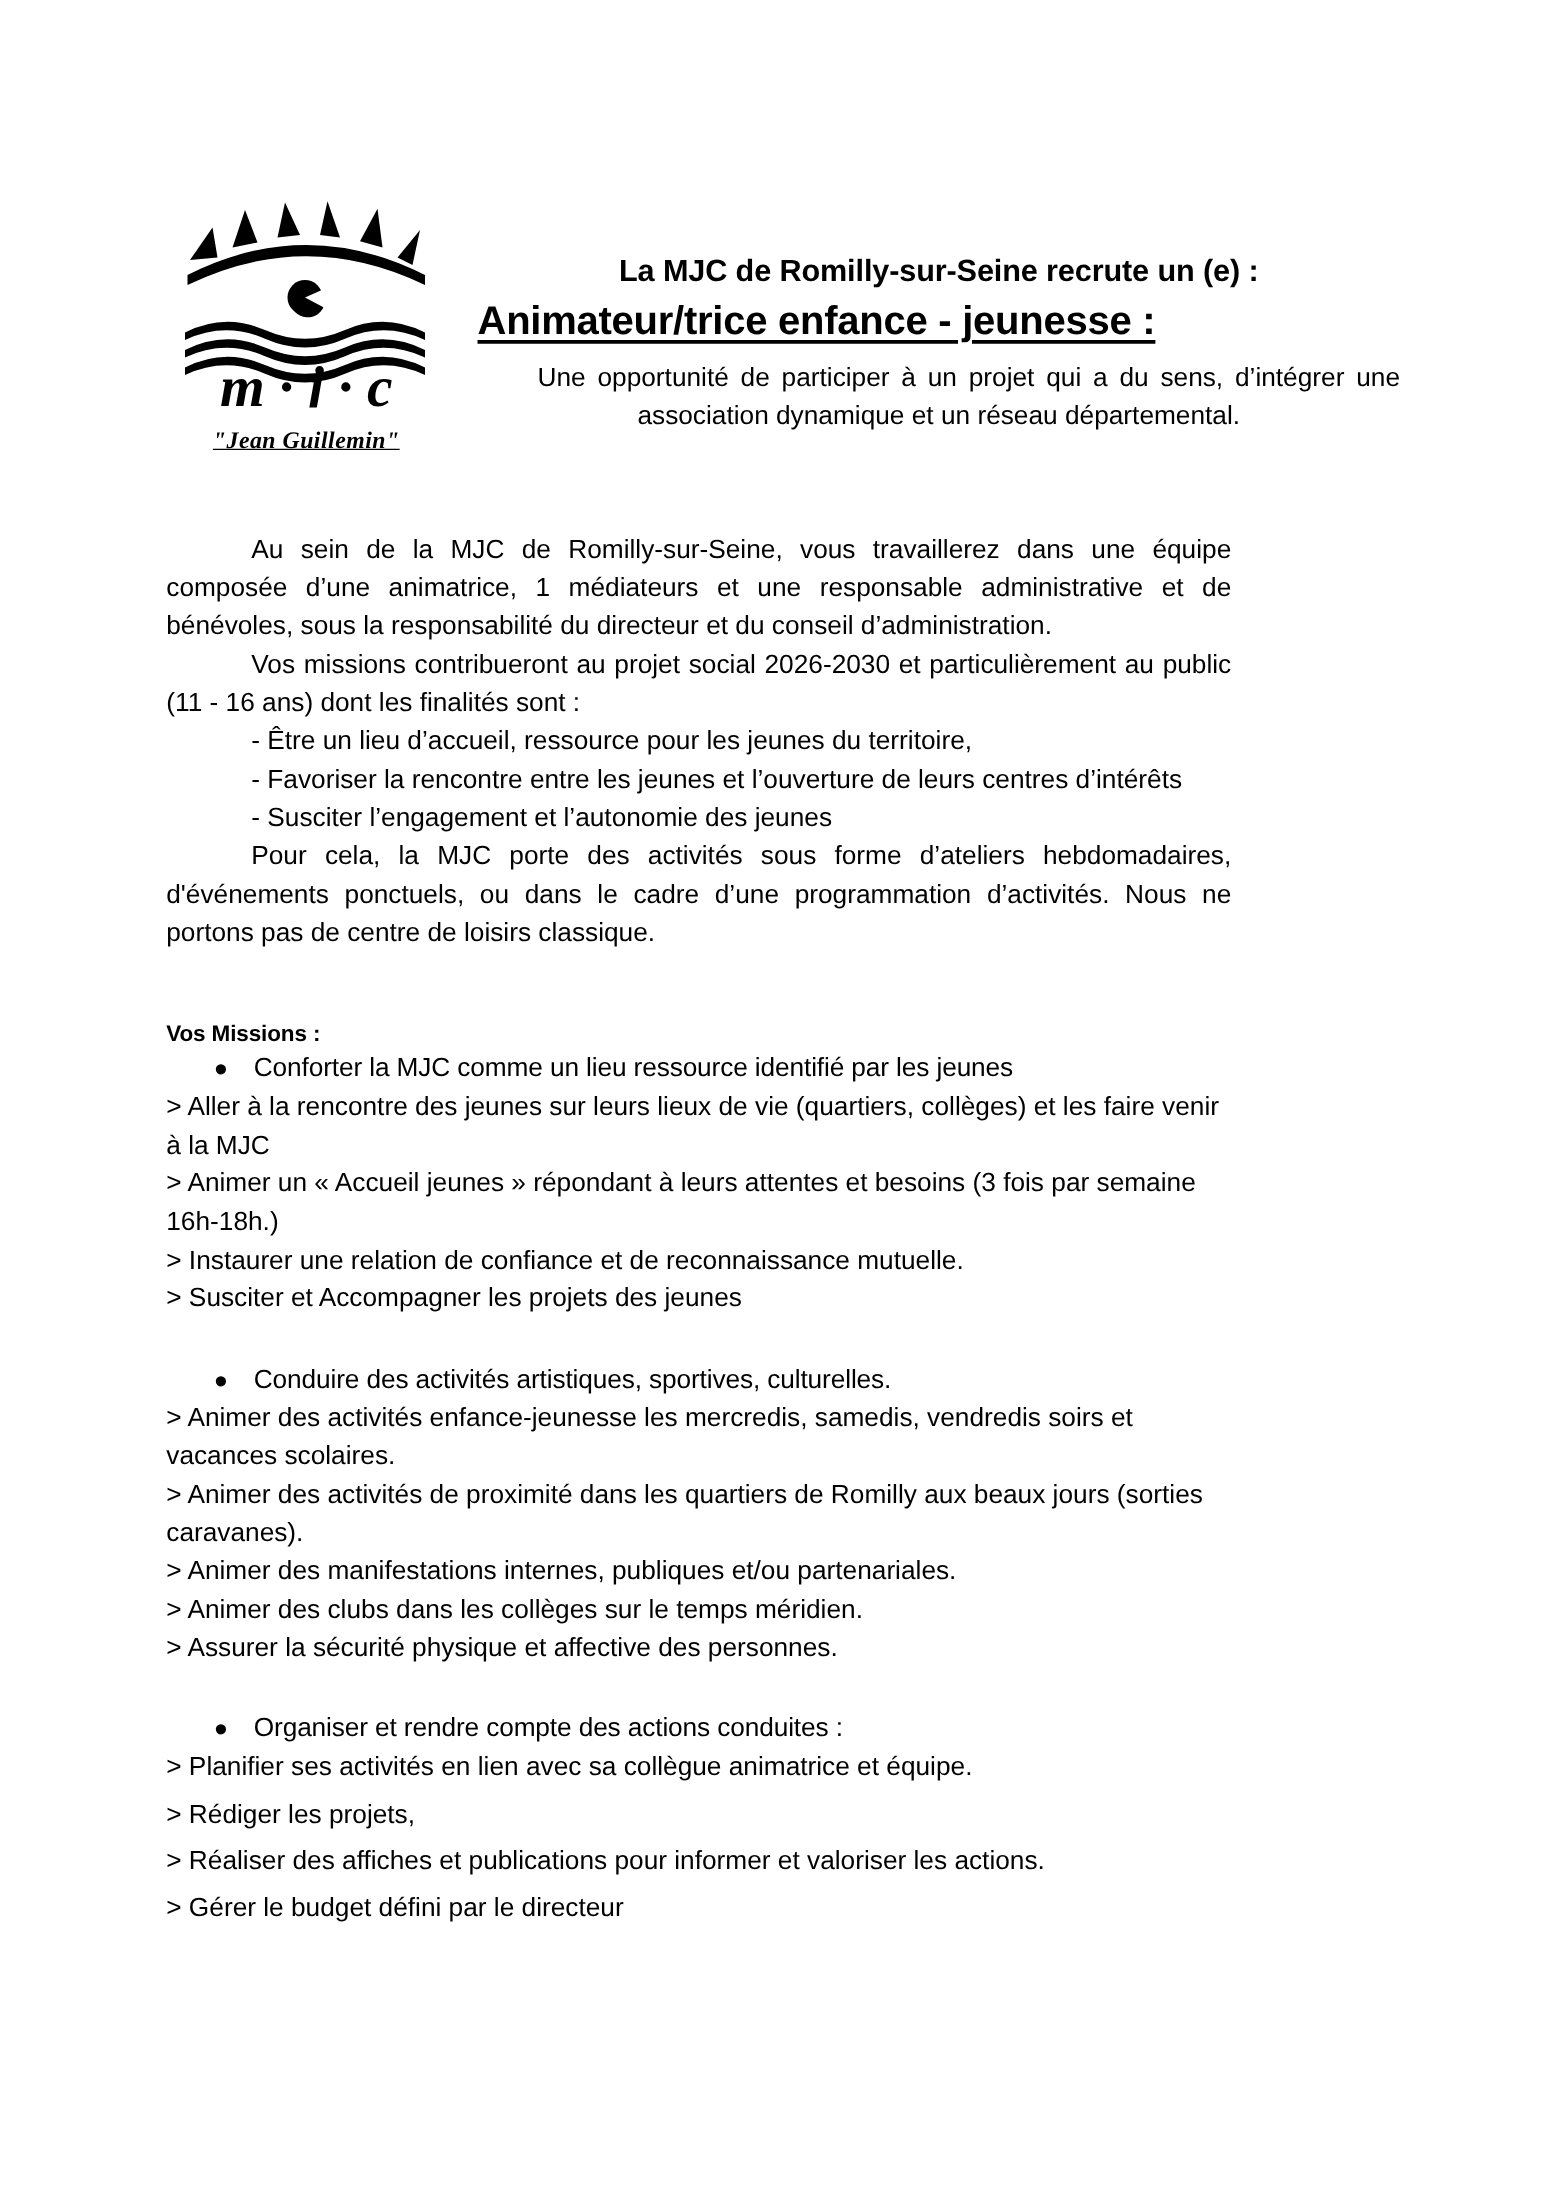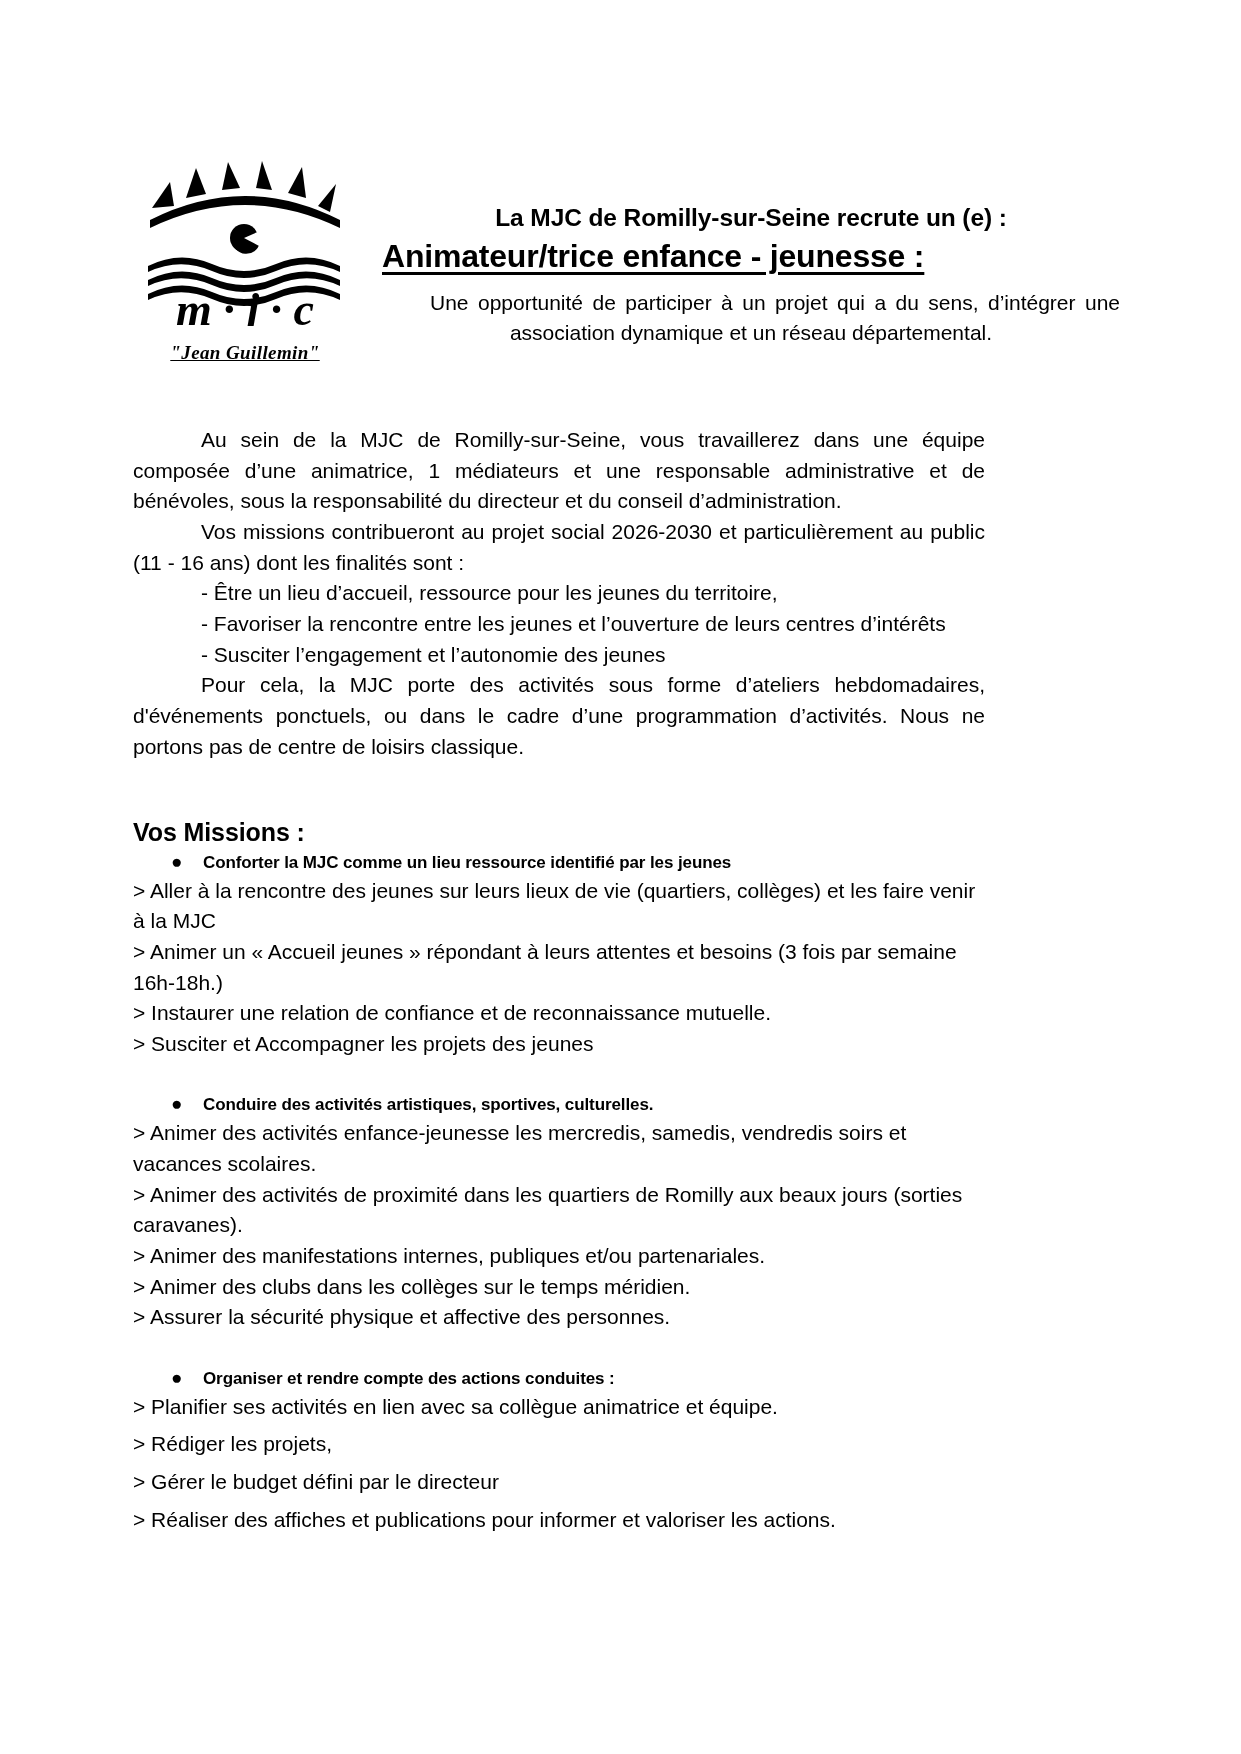--- a/index.html
+++ b/index.html
@@ -102,39 +102,39 @@
   p.dash {
     margin: 0;
     text-align: left;
     padding-left: 68px;
   }
   .gap-md { height: 34px; }
   .gap-lg { height: 52px; }
 
   h2.section-title {
     margin: 0;
-    font-size: 25px;
+    font-size: 18px;
     font-weight: bold;
     letter-spacing: -0.1px;
   }
   .bullet-row {
     display: flex;
     align-items: baseline;
     padding-left: 38px;
     margin: 0;
   }
   .bullet-dot {
     flex: 0 0 auto;
     width: 32px;
     font-size: 19px;
     line-height: 1;
   }
   .bullet-label {
-    font-weight: bold;
-    font-size: 17px;
+    font-weight: normal;
+    font-size: 21px;
     letter-spacing: -0.1px;
   }
   p.arrow {
     margin: 0;
     text-align: left;
   }
   p.loose {
     margin: 0 0 7px 0;
     text-align: left;
   }
@@ -218,17 +218,17 @@
     <p class="arrow">&gt; Assurer la sécurité physique et affective des personnes.</p>
 
     <div class="gap-md"></div>
 
     <div class="bullet-row">
       <span class="bullet-dot">●</span>
       <span class="bullet-label">Organiser et rendre compte des actions conduites :</span>
     </div>
     <p class="loose">&gt; Planifier ses activités en lien avec sa collègue animatrice et équipe.</p>
     <p class="loose">&gt; Rédiger les projets,</p>
+    <p class="loose">&gt; Réaliser des affiches et publications pour informer et valoriser les actions.</p>
     <p class="loose">&gt; Gérer le budget défini par le directeur</p>
-    <p class="loose">&gt; Réaliser des affiches et publications pour informer et valoriser les actions.</p>
 
   </div>
 </div>
 
 </body></html>

